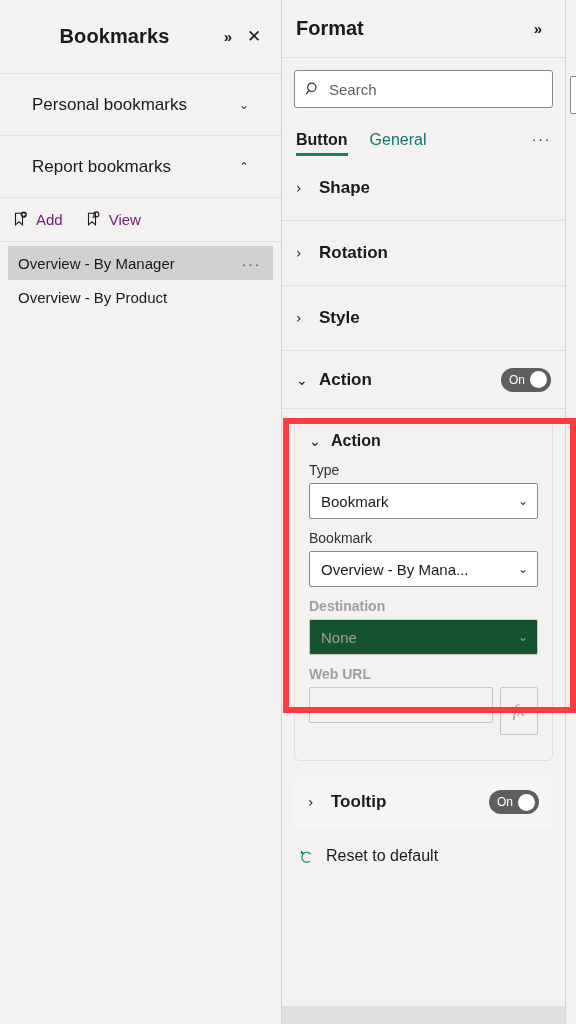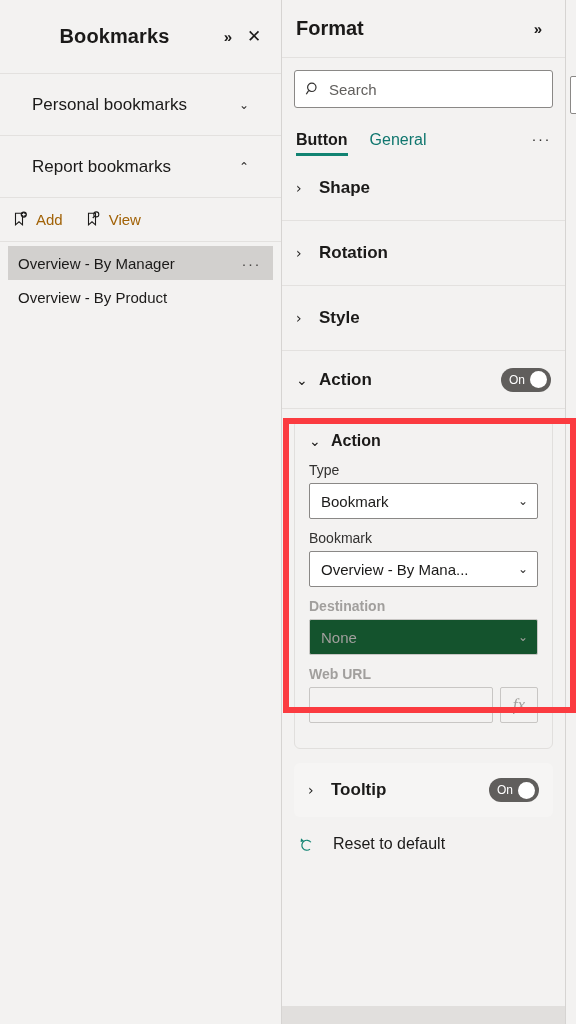--- a/index.html
+++ b/index.html
@@ -39,21 +39,21 @@
   }
   .bm-section-label { flex: 1; font-size: 17px; color: #1b1a19; }
   .caret { font-size: 12px; color: #323130; font-family: "DejaVu Sans", sans-serif; }
 
   .bm-toolbar {
     height: 44px; display: flex; align-items: center;
     padding: 0 12px; gap: 22px;
     border-bottom: 1px solid #e3e1df;
   }
   .tool-btn { display: flex; align-items: center; gap: 7px; cursor: pointer; }
-  .tool-btn span.lbl { font-size: 15px; color: #a16207; }
+  .tool-btn span.lbl { font-size: 15px; color: #701a75; }
 
   .bm-list { padding-top: 4px; }
   .bm-row {
     height: 34px; margin: 0 8px; padding: 12px 10px;
     display: flex; align-items: center;
     font-size: 15px; color: #1b1a19; cursor: pointer;
   }
   .bm-row.selected { background: #d2d0ce; }
   .bm-row .name { flex: 1; white-space: nowrap; }
   .bm-row .ellipsis { font-size: 15px; color: #4a4846; letter-spacing: 1.5px; padding-right: 2px; }
@@ -146,40 +146,40 @@
   .dd .dd-caret { font-size: 12px; color: #323130; font-family: "DejaVu Sans", sans-serif; }
   .dd.disabled { background: #14532d; border-color: #c8c6c4; cursor: default; }
   .dd.disabled .val, .dd.disabled .dd-caret { color: #a19f9d; }
 
   .url-row { display: flex; gap: 7px; }
   .url-input {
     flex: 1; height: 36px; background: #f3f2f1;
     border: 1px solid #c8c6c4; border-radius: 2px;
   }
   .fx-btn {
-    width: 38px; height: 36px; border: 1px solid #c8c6c4; border-radius: 2px;
+    width: 38px; height: 48px; border: 1px solid #c8c6c4; border-radius: 2px;
     background: #f3f2f1; display: flex; align-items: center; justify-content: center;
     font-family: "Liberation Serif", serif; font-style: italic;
     font-size: 17px; color: #a19f9d;
   }
 
   
   .tooltip-wrap { padding: 14px 12px 0 12px; }
   .tooltip-card {
     background: #f6f5f4; border-radius: 6px;
     height: 54px; display: flex; align-items: center;
     padding: 0 14px; gap: 12px; cursor: pointer;
   }
   .tooltip-card .lbl { font-size: 17px; color: #1b1a19; flex: 1; font-weight: 600; }
 
   .reset-row {
     display: flex; align-items: center; gap: 11px;
     padding: 18px 16px 0 16px; cursor: pointer;
   }
-  .reset-row .lbl { font-size: 16px; color: #1b1a19; margin-left: 7px; }
+  .reset-row .lbl { font-size: 16px; color: #1b1a19; }
 
   .footer-band {
     position: absolute; left: 0; right: 0; bottom: 0;
     height: 18px; background: #e1dfdd;
   }
 
   
   .sliver {
     position: absolute; left: 565px; top: 0; width: 11px; height: 1024px;
     background: #f3f2f1; border-left: 1px solid #d6d4d2;

